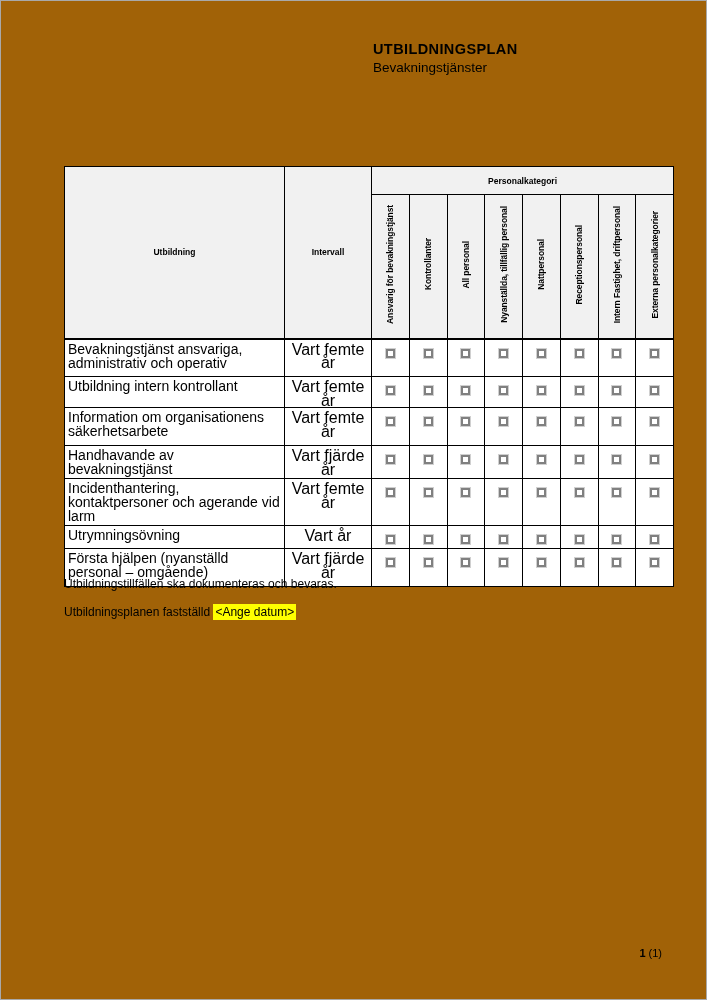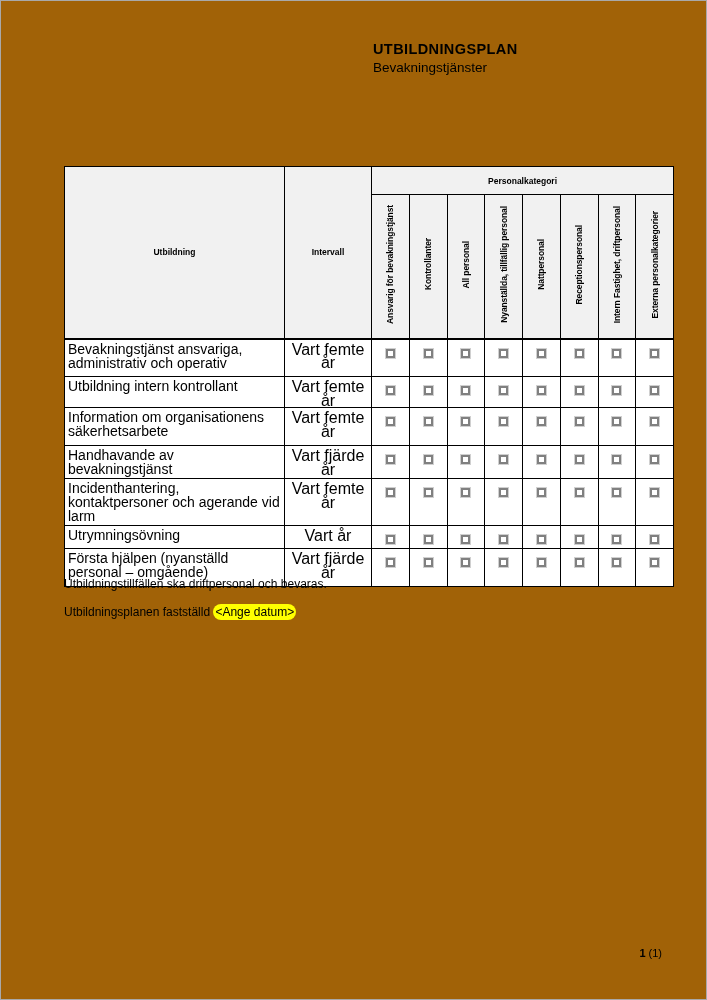--- a/index.html
+++ b/index.html
@@ -56,21 +56,21 @@
     display:inline-block;
     width:9px; height:9px;
     background:#ffffff;
     border:2px solid #808080;
     box-shadow:0 0 0 1px #d0d0d0;
   }
 
   
   .notes { position:absolute; left:63px; top:577px; font-size:12px; }
   .notes p { margin:0 0 15.5px 0; line-height:12.5px; white-space:nowrap; }
-  .highlight { background:#ffff00; padding:1px 2px;border-radius:8px; }
+  .highlight { background:#ffff00; padding:1px 2px; }
 
   
   .footer { position:absolute; top:946px; right:44px; font-size:11px; }
   .pg-bold { font-weight:bold; }
   .pg-normal { margin-left:3px; }
 </style>
 </head>
 <body>
 
 <div class="page">
@@ -192,21 +192,21 @@
         <td class="td-chk"><span class="checkbox"></span></td>
         <td class="td-chk"><span class="checkbox"></span></td>
         <td class="td-chk"><span class="checkbox"></span></td>
         <td class="td-chk"><span class="checkbox"></span></td>
         <td class="td-chk"><span class="checkbox"></span></td>
       </tr>
     </tbody>
   </table>
 
   <div class="notes">
-    <p>Utbildningstillfällen ska driftpersonal och bevaras.</p>
+    <p>Utbildningstillfällen ska dokumenteras och bevaras.</p>
     <p><span>Utbildningsplanen fastställd </span><span class="highlight">&lt;Ange datum&gt;</span></p>
   </div>
 
   <div class="footer">
     <span class="pg-bold">1</span><span class="pg-normal">(1)</span>
   </div>
 
 </div>
 
 </body></html>

